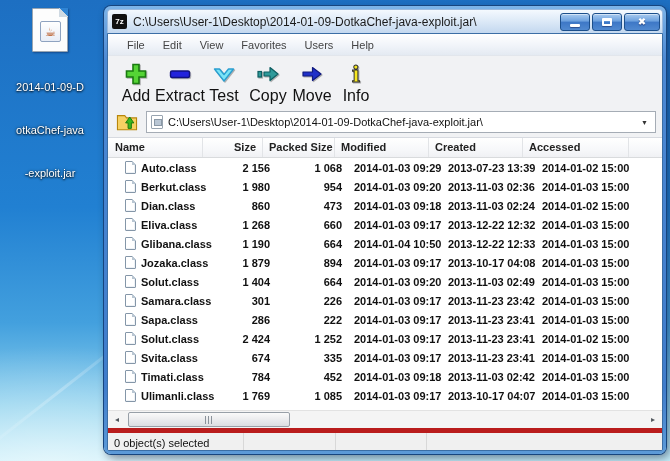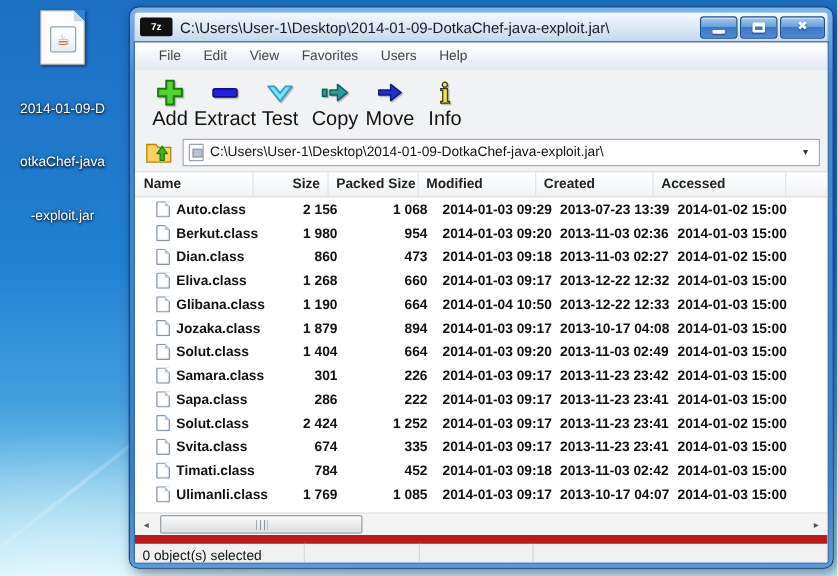--- a/index.html
+++ b/index.html
@@ -47,21 +47,21 @@
     background:linear-gradient(180deg,#7db4e8 0%, #4c89d4 12%, #3f7ccb 85%, #5c9ad8 100%);
     box-shadow:0 0 0 1px #17457e, 3px 4px 10px rgba(0,0,30,.45);
     display:flex; flex-direction:column;
   }
   .titlebar {
     height:24px; display:flex; align-items:center; padding:0 2px 0 4px;
     background:linear-gradient(180deg,#f4f9fe 0%, #dce9f7 50%, #c3d8ef 100%);
     border:1px solid #9cbade; border-bottom:none; border-radius:4px 4px 0 0;
   }
   .app-icon {
-    width:26px; height:15px; background:#111; color:#fff; font-weight:bold; font-size:8px;
+    width:15px; height:15px; background:#111; color:#fff; font-weight:bold; font-size:8px;
     display:flex; align-items:center; justify-content:center; border-radius:2px; flex:0 0 auto;
   }
   .title { margin-left:6px; font-size:12px; color:#1a1a1a; white-space:nowrap; overflow:hidden; flex:1; }
   .win-buttons { display:flex; gap:2px; margin-left:4px; }
   .win-btn {
     width:30px; height:18px; border:1px solid #1c4f8b; border-radius:3px;
     background:linear-gradient(180deg,#a9cbf0 0%, #6ba0de 45%, #3d77c6 50%, #5089d0 100%);
     display:flex; align-items:center; justify-content:center; cursor:pointer;
     box-shadow:inset 0 1px 0 rgba(255,255,255,.5);
   }
@@ -131,21 +131,21 @@
   .sb-track { flex:1; position:relative; }
   .sb-thumb {
     position:absolute; left:2px; top:1px; width:162px; height:15px;
     border:1px solid #98a0a8; border-radius:2px;
     background:linear-gradient(180deg,#fafafa,#dcdee2); cursor:grab;
     display:flex; align-items:center; justify-content:center;
   }
   .grip { width:9px; height:8px; background:repeating-linear-gradient(90deg,#8a929a 0 1px, transparent 1px 3px); }
 
   
-  .statusbar { height:22px; flex:0 0 auto; display:flex; background:#f0f0f0; border-top:7px solid #b91c1c; }
+  .statusbar { height:22px; flex:0 0 auto; display:flex; background:#f0f0f0; border-top:5px solid #b91c1c; }
   .status-cell { border-right:1px solid #d8d8d8; padding:4px 6px 0 6px; color:#111; white-space:nowrap; overflow:hidden; }
   .status-cell.sc1 { width:136px; }
   .status-cell.sc2 { width:92px; }
   .status-cell.sc3 { width:91px; }
   .status-cell.sc4 { flex:1; border-right:none; }
 </style>
 </head>
 <body>
 
 <div class="desktop">
@@ -285,21 +285,21 @@
   </div>
 
   <div class="row">
     <div class="c c-name">
       <span class="page-icon"></span>
       <span class="txt">Dian.class</span>
     </div>
     <div class="c c-size num">860</div>
     <div class="c c-packed num">473</div>
     <div class="c c-mod">2014-01-03 09:18</div>
-    <div class="c c-cre">2013-11-03 02:27</div>
+    <div class="c c-cre">2013-11-03 02:24</div>
     <div class="c c-acc">2014-01-02 15:00</div>
     <div class="c c-fill"></div>
   </div>
 
   <div class="row">
     <div class="c c-name">
       <span class="page-icon"></span>
       <span class="txt">Eliva.class</span>
     </div>
     <div class="c c-size num">1 268</div>

